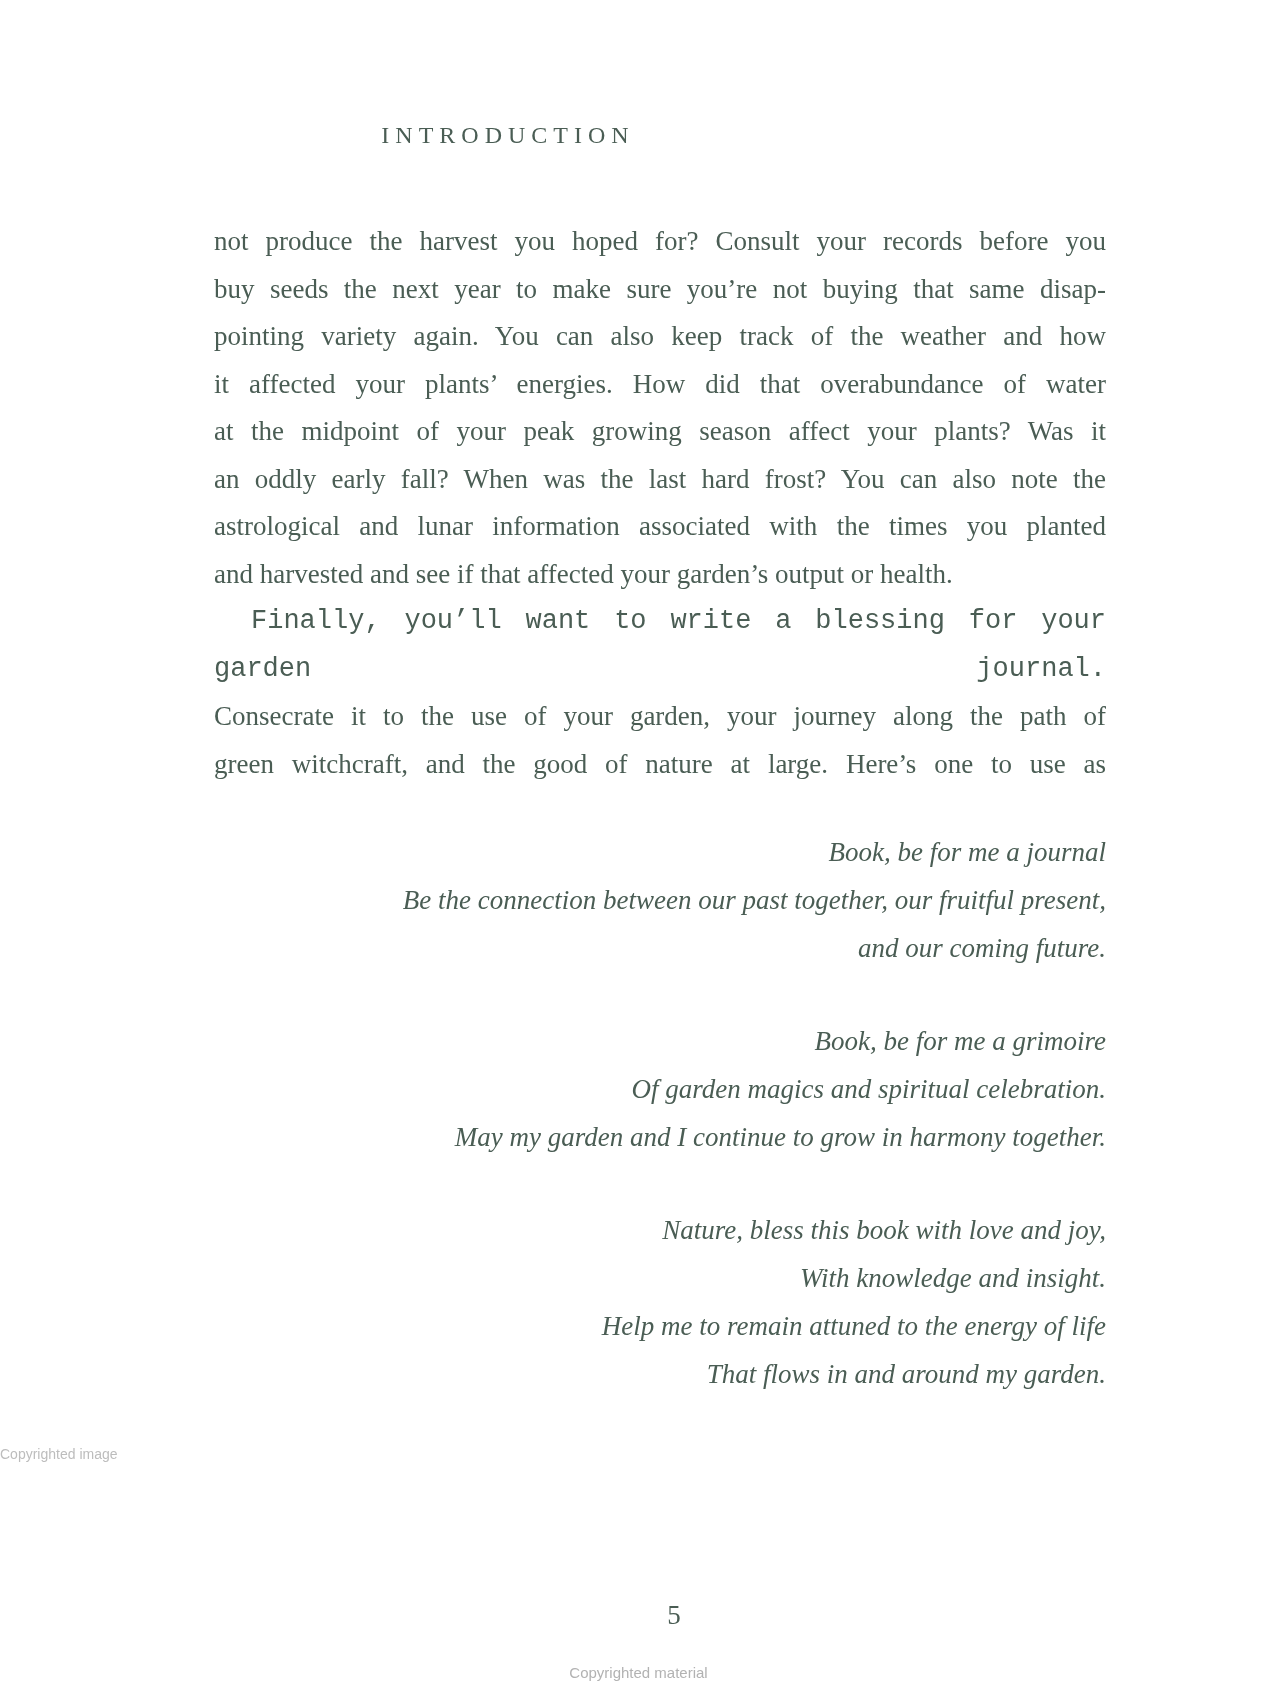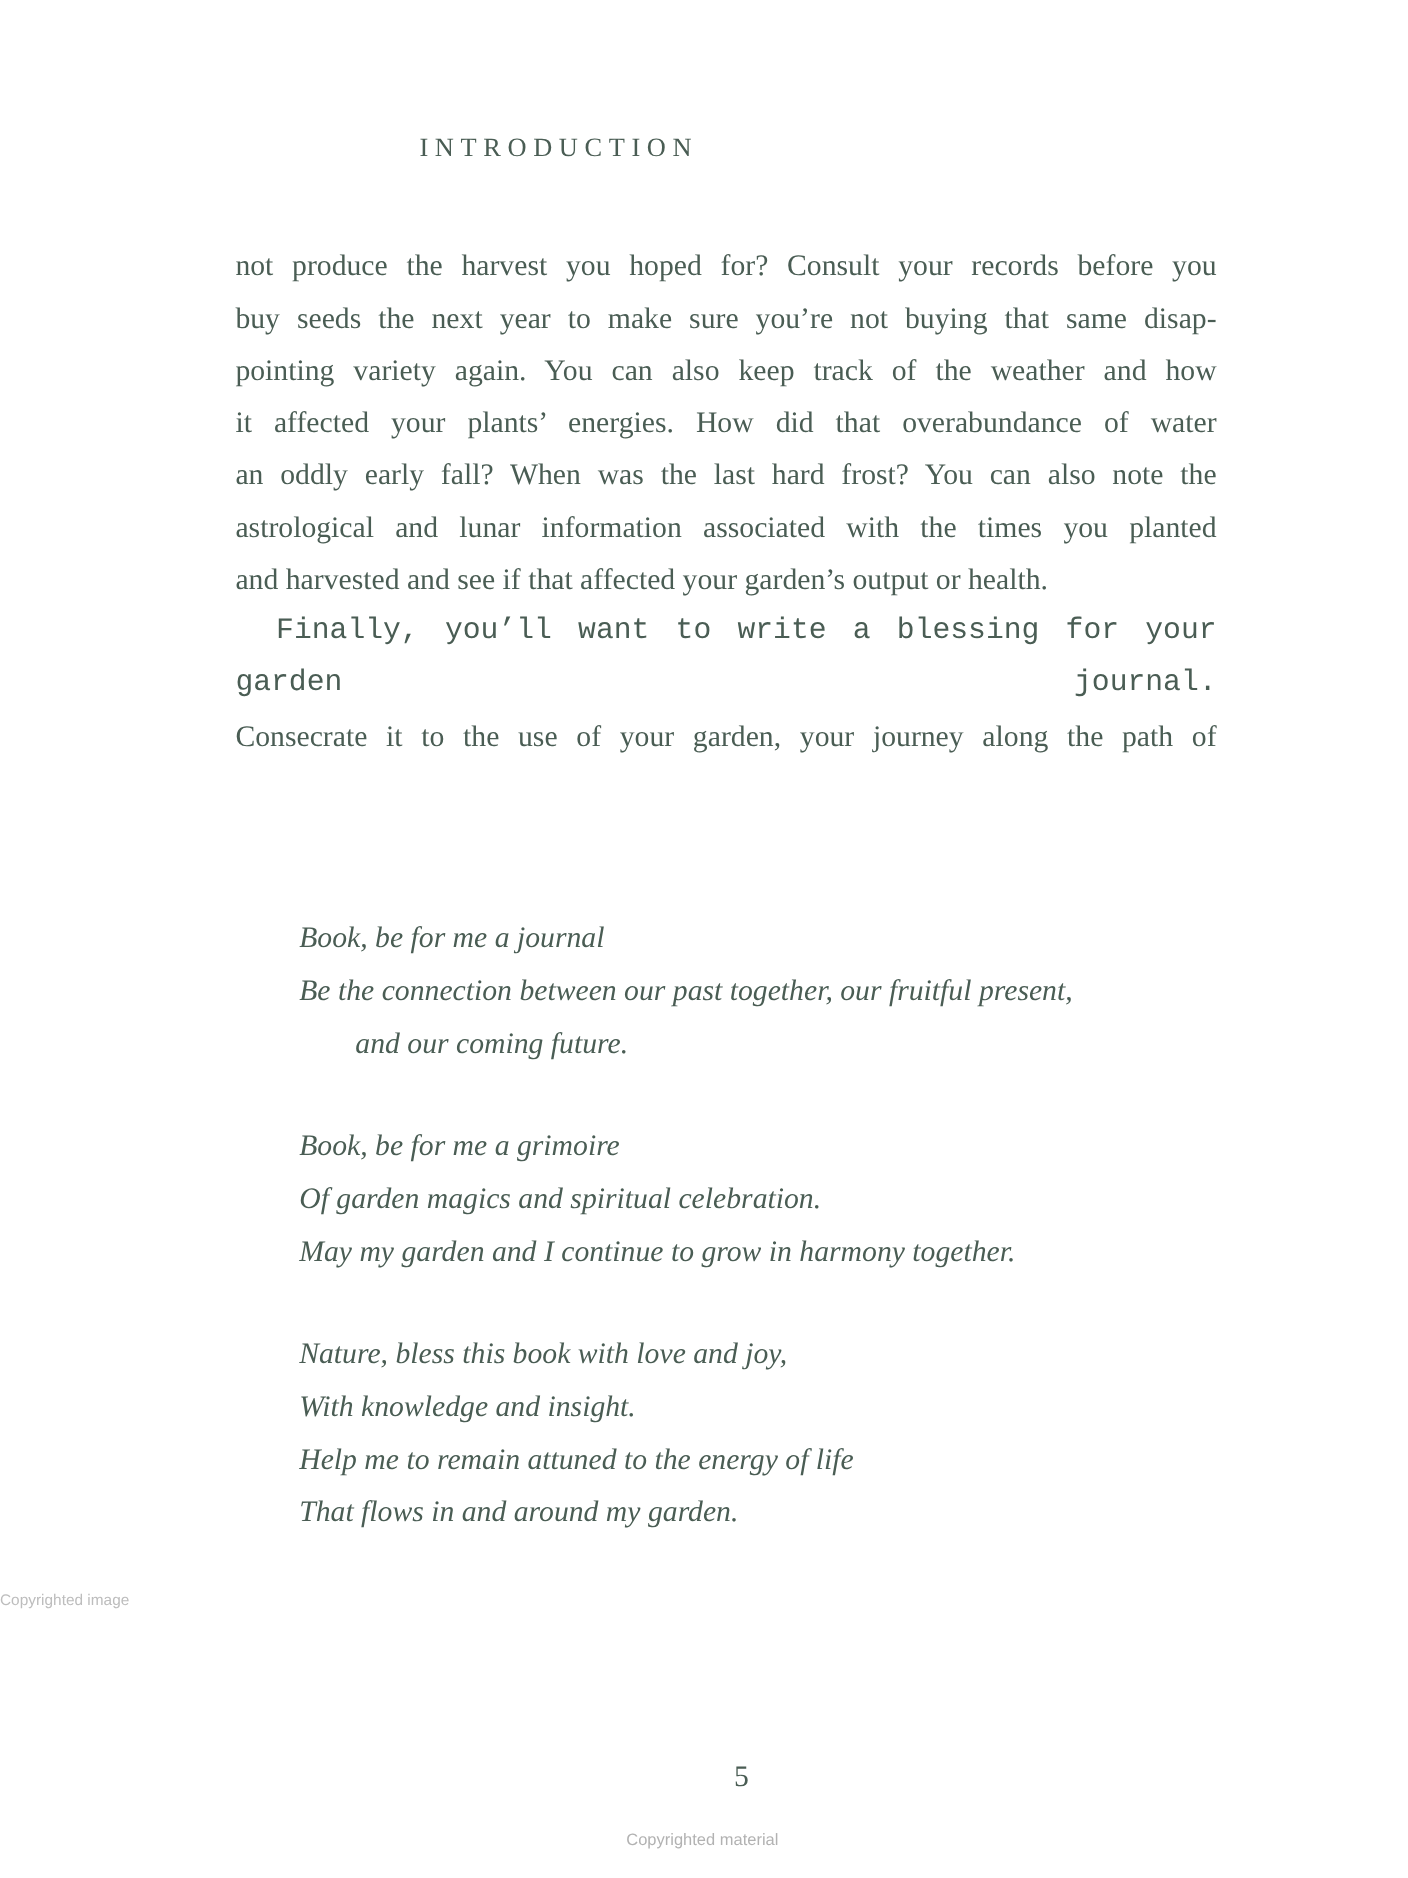--- a/index.html
+++ b/index.html
@@ -39,20 +39,21 @@
 
   .poem-block {
     position: absolute;
     left: 272px;
     top: 828px;
     width: 834px;
     font-size: 27px;
     line-height: 48px;
     font-style: italic;
     color: var(--text, #4a5d54);
+    text-align: right;
   }
   .stanza-gap { margin-top: 45px; }
   .cont-indent { padding-left: 51px; }
 
   .page-number {
     position: absolute;
     top: 1600px;
     left: 214px;
     width: 920px;
     text-align: center;
@@ -86,31 +87,33 @@
 <div class="body-block">
 
     <div class="line justify">not produce the harvest you hoped for? Consult your records before you</div>
 
     <div class="line justify">buy seeds the next year to make sure you’re not buying that same disap-</div>
 
     <div class="line justify">pointing variety again. You can also keep track of the weather and how</div>
 
     <div class="line justify">it affected your plants’ energies. How did that overabundance of water</div>
 
+    <div class="line justify">at the midpoint of your peak growing season affect your plants? Was it</div>
 
     <div class="line justify">an oddly early fall? When was the last hard frost? You can also note the</div>
 
     <div class="line justify">astrological and lunar information associated with the times you planted</div>
 
     <div class="line">and harvested and see if that affected your garden’s output or health.</div>
 
     <div class="line justify para-indent">Finally, you’ll want to write a blessing for your garden journal.</div>
 
     <div class="line justify">Consecrate it to the use of your garden, your journey along the path of</div>
 
+    <div class="line justify">green witchcraft, and the good of nature at large. Here’s one to use as</div>
 
   </div>
 
 <div class="poem-block">
 
     <div class="line">Book, be for me a journal</div>
 
 
     <div class="line">Be the connection between our past together, our fruitful present,</div>
 

